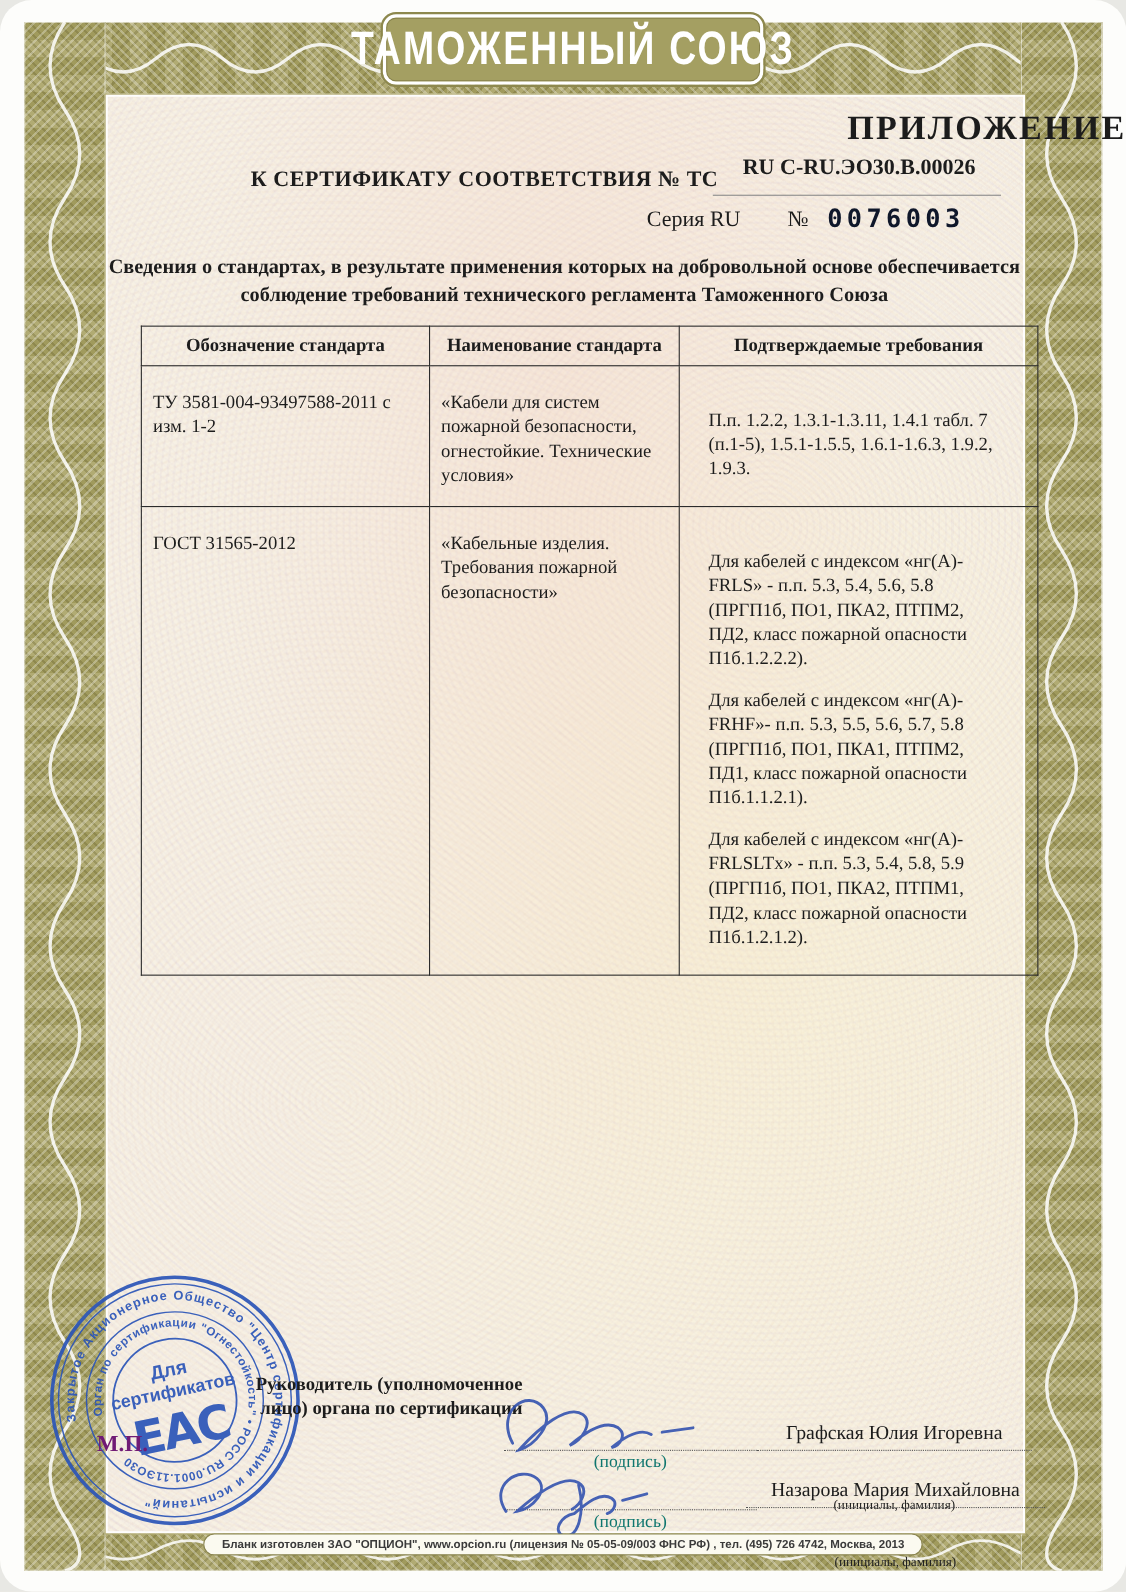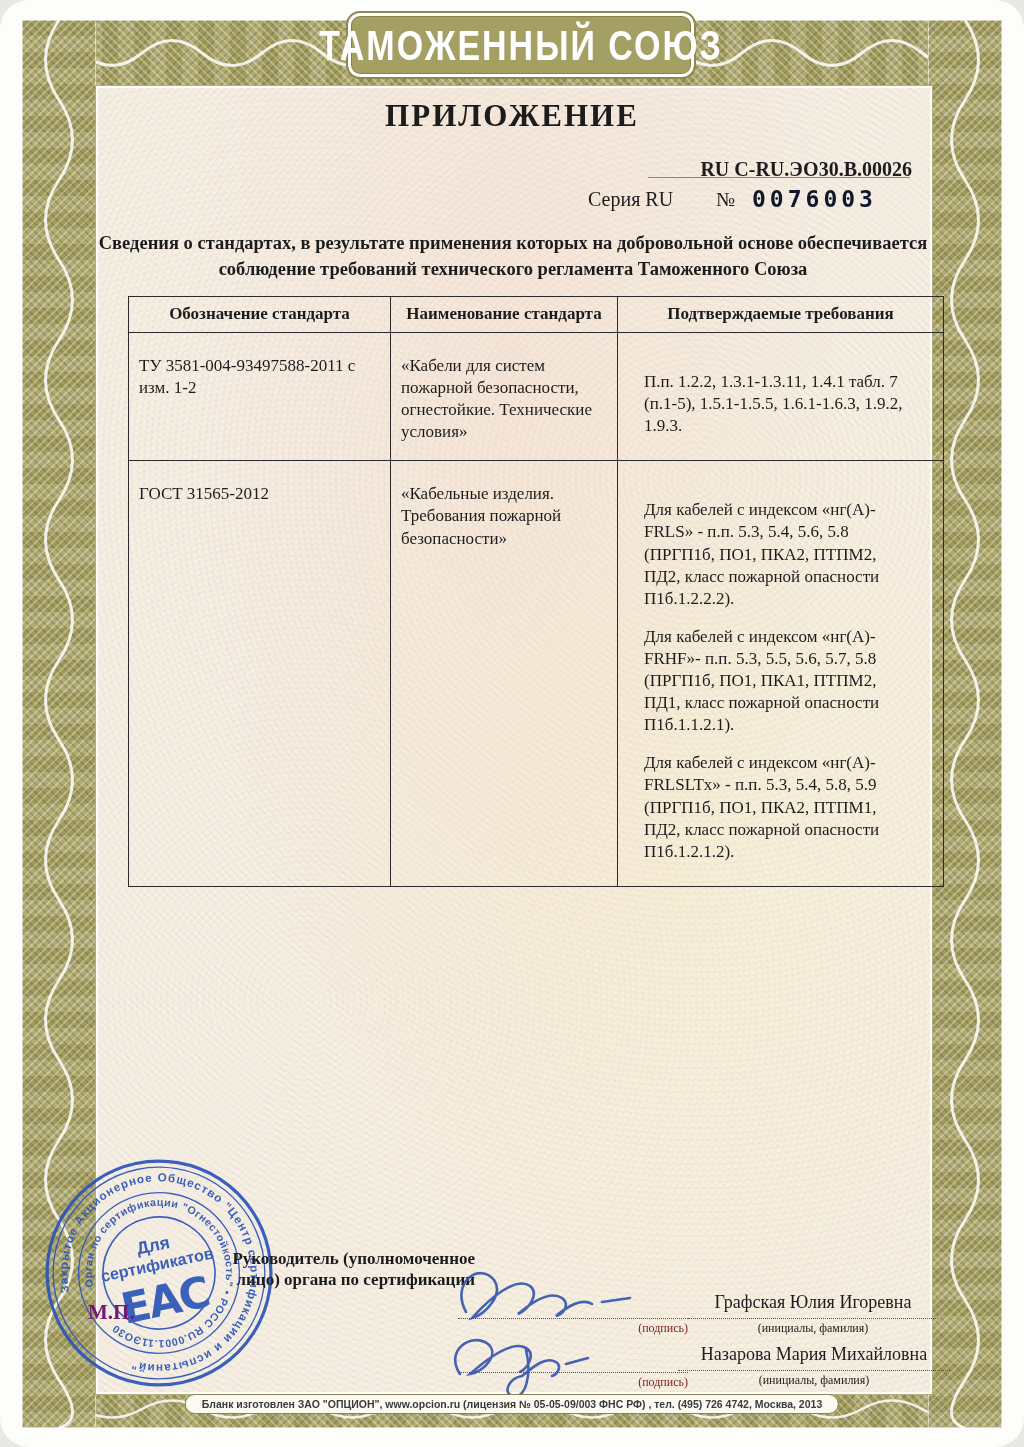--- a/index.html
+++ b/index.html
@@ -42,24 +42,24 @@
 
   
   .banner{position:absolute;left:348px;top:13px;width:340px;height:58px;
     background:#a49f62;border:3px solid #fff;outline:2px solid #8d884e;border-radius:12px;
     display:flex;align-items:center;justify-content:center;
     box-shadow:0 0 0 1px rgba(90,85,40,.4) inset;}
   .banner span{font-family:"Liberation Sans",sans-serif;font-weight:bold;color:#fff;
     font-size:34px;letter-spacing:2px;transform:scaleY(1.25);white-space:nowrap;}
 
   
-  .doc-title{position:absolute;left:0;top:98px;width:1024px;text-align:center;
+  .doc-title{position:absolute;left:0;top:98px;width:1024px;text-align:right;
     font-size:31px;font-weight:bold;letter-spacing:2px;}
   .subtitle{position:absolute;left:228px;top:152px;font-size:20px;font-weight:bold;letter-spacing:.5px;}
-  .cert-number{position:absolute;left:650px;top:158px;width:262px;text-align:right;
+  .cert-number{position:absolute;left:650px;top:141px;width:262px;text-align:center;
     font-size:20px;font-weight:bold;}
   .cert-underline{position:absolute;left:648px;top:177px;width:262px;border-bottom:1px solid #8a8a8a;}
   .series-label{position:absolute;left:588px;top:188px;font-size:20px;}
   .number-sign{position:absolute;left:716px;top:188px;font-size:20px;}
   .serial{position:absolute;left:752px;top:186px;font-family:"DejaVu Sans Mono",monospace;
     font-size:23px;font-weight:bold;letter-spacing:4px;}
 
   .intro{position:absolute;left:88px;top:230px;width:850px;text-align:center;
     font-size:18.5px;font-weight:bold;line-height:1.42;}
 
@@ -78,30 +78,30 @@
     transform:rotate(-12deg);opacity:.92;}
   .seal-mark{position:absolute;left:88px;top:1300px;font-size:21px;font-weight:bold;color:#701a75;}
 
   
   .sig-label{position:absolute;font-size:17px;font-weight:bold;line-height:1.25;}
   .sig-label.l1{left:230px;top:1248px;width:245px;text-align:right;}
   .sig-label.l2{left:230px;top:1346px;width:260px;}
   .sig-line{position:absolute;border-bottom:1.6px dotted #555;}
   .sig-line.s1{left:458px;top:1296px;width:230px;height:22px;}
   .sig-line.s2{left:458px;top:1350px;width:230px;height:22px;}
-  .sig-sub{position:absolute;font-size:12px;text-align:right;color:#7f1d1d;}
+  .sig-sub{position:absolute;font-size:16px;text-align:center;color:#0f766e;}
   .sig-sub.s1{left:458px;top:1321px;width:230px;}
   .sig-sub.s2{left:458px;top:1375px;width:230px;}
   .sig-name{position:absolute;font-size:18px;text-align:center;}
   .sig-name.n1{left:688px;top:1292px;width:250px;}
   .sig-name.n2{left:678px;top:1344px;width:272px;}
   .name-line{position:absolute;border-bottom:1.6px dotted #555;}
   .name-line.n1{left:688px;top:1294px;width:250px;height:24px;}
   .name-line.n2{left:678px;top:1346px;width:272px;height:24px;}
-  .name-sub{position:absolute;font-size:12px;text-align:center;color:#222;}
+  .name-sub{position:absolute;font-size:12px;text-align:center;color:#222;margin-top:40px;}
   .name-sub.n1{left:688px;top:1321px;width:250px;}
   .name-sub.n2{left:678px;top:1373px;width:272px;}
   .autograph{position:absolute;left:430px;top:1248px;width:270px;height:160px;}
 
   
   .footer-pill{position:absolute;left:50%;top:1394px;transform:translateX(-50%);
     background:#fbfaf0;border:1.5px solid #8a8550;border-radius:12px;padding:3px 16px;
     font-family:"Liberation Sans",sans-serif;font-size:10.5px;font-weight:bold;color:#3a3a3a;
     white-space:nowrap;}
 </style>
@@ -131,20 +131,21 @@
     </svg>
   </div>
 
   <div class="paper"></div>
 
   <div class="banner">
     <span>ТАМОЖЕННЫЙ СОЮЗ</span>
   </div>
 
   <div class="doc-title">ПРИЛОЖЕНИЕ</div>
+  <div class="subtitle">К СЕРТИФИКАТУ СООТВЕТСТВИЯ  № ТС</div>
   <div class="cert-number">RU C-RU.ЭО30.В.00026</div>
   <div class="cert-underline"></div>
   <div class="series-label">Серия RU</div>
   <div class="number-sign">№</div>
   <div class="serial" style="color:#0f172a">0076003</div>
 
   <div class="intro">Сведения о стандартах, в результате применения которых на добровольной основе обеспечивается соблюдение требований технического регламента Таможенного Союза</div>
 
   <table class="standards">
     <colgroup>

